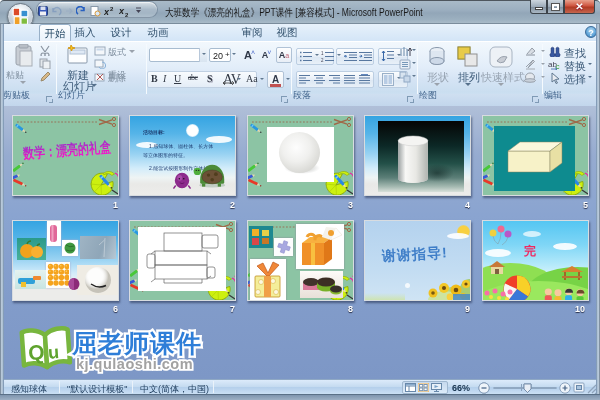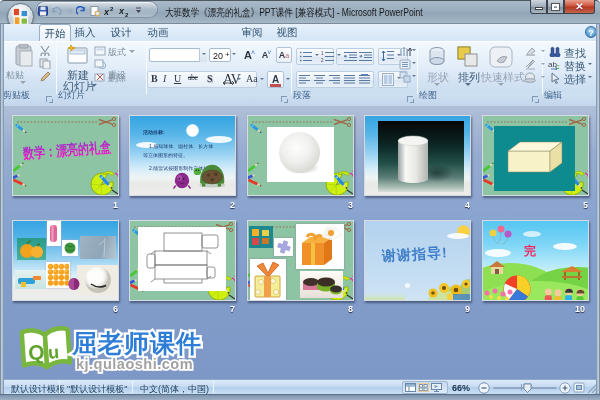--- a/index.html
+++ b/index.html
@@ -773,21 +773,21 @@
       <path d="M25 7 L25 39" stroke="#78b63e" stroke-width="2.5"></path>
       <text x="7" y="31" font-family="Liberation Sans" font-weight="bold" font-size="21" fill="#5fa32e">Q</text>
       <text x="27" y="31" font-family="Liberation Sans" font-weight="bold" font-size="18" fill="#5fa32e">u</text>
     </g>
     <text x="60" y="33" font-family="Liberation Sans" font-weight="bold" font-size="25" fill="#2e7ed8" stroke="#ffffff" stroke-width="4.5" paint-order="stroke" letter-spacing="1">屈老师课件</text>
     <text x="64" y="50" font-family="Liberation Sans" font-weight="bold" font-size="14.5" fill="#a2a2a2" stroke="#ffffff" stroke-width="3.5" paint-order="stroke" letter-spacing="0.5">kj.qulaoshi.com</text>
   </svg>
   </div>
 
   <div id="statusbar">
-    <div class="abs" style="left:8px;top:3px">默认设计模板</div>
+    <div class="abs" style="left:8px;top:3px">感知球体</div>
     <div class="abs" style="left:56px;top:1px;width:1px;height:12px;background:#9fb8d4;border-right:1px solid #eaf2fa"></div>
     <div class="abs" style="left:64px;top:3px">"默认设计模板"</div>
     <div class="abs" style="left:129px;top:1px;width:1px;height:12px;background:#9fb8d4;border-right:1px solid #eaf2fa"></div>
     <div class="abs" style="left:137px;top:3px">中文(简体，中国)</div>
     <div class="abs" style="left:210px;top:1px;width:1px;height:12px;background:#9fb8d4;border-right:1px solid #eaf2fa"></div>
     <div class="abs" style="left:399px;top:1px;width:46px;height:13px;background:linear-gradient(#c6d9ee,#dcebf9);border:1px solid #a0b8d0;border-radius:2px"></div>
     <svg class="abs" style="left:402px;top:3px" width="11" height="9">
         <rect x="0.5" y="0.5" width="10" height="8" fill="#fff" stroke="#6888aa"></rect>
         <path d="M0.5 3 H10.5 M4 3 V8.5" stroke="#6888aa"></path>
         <path d="M1 1 h9 v1.5 h-9 Z" fill="#88aacc"></path>

